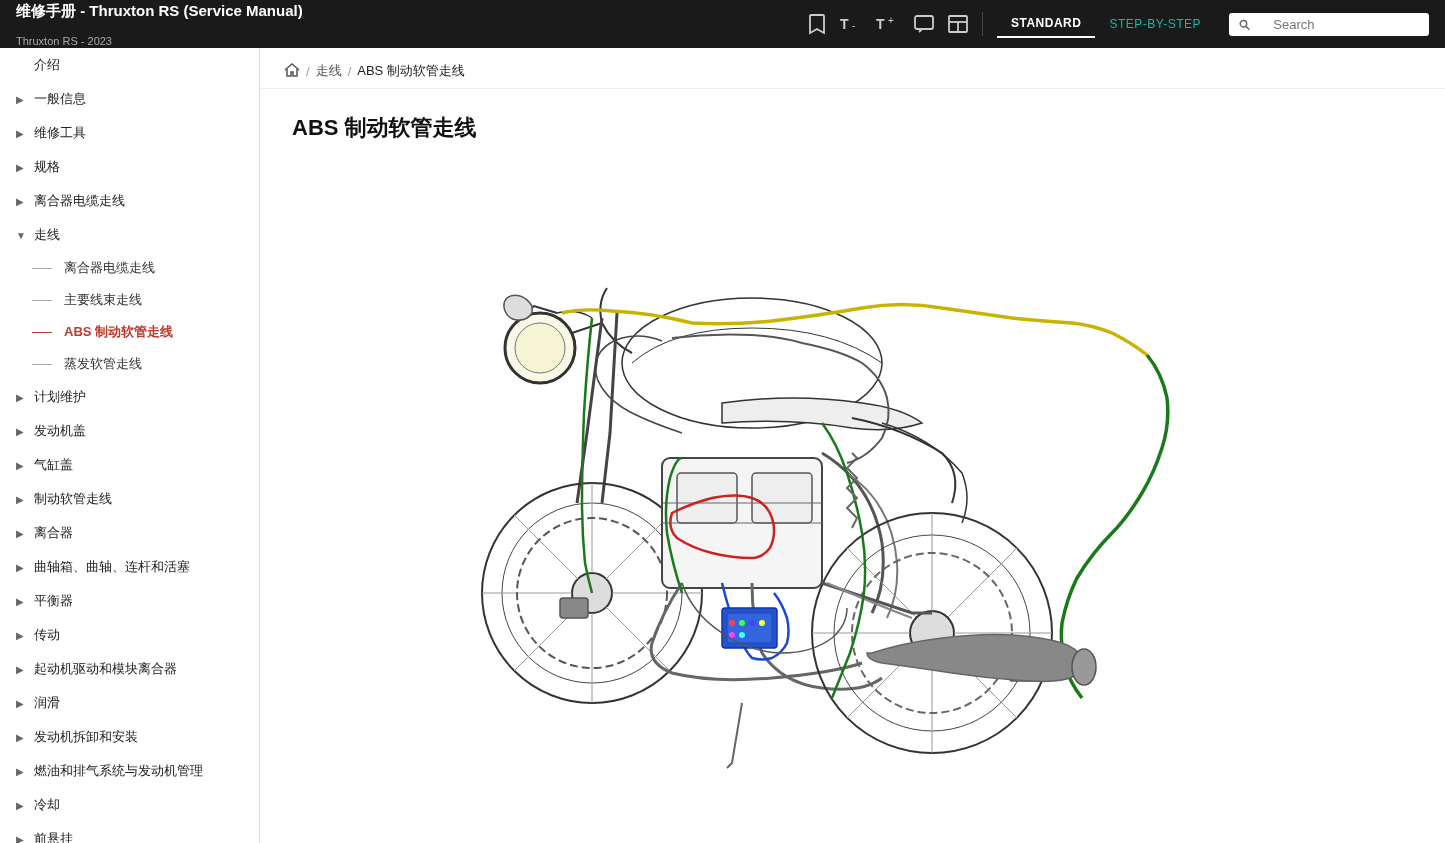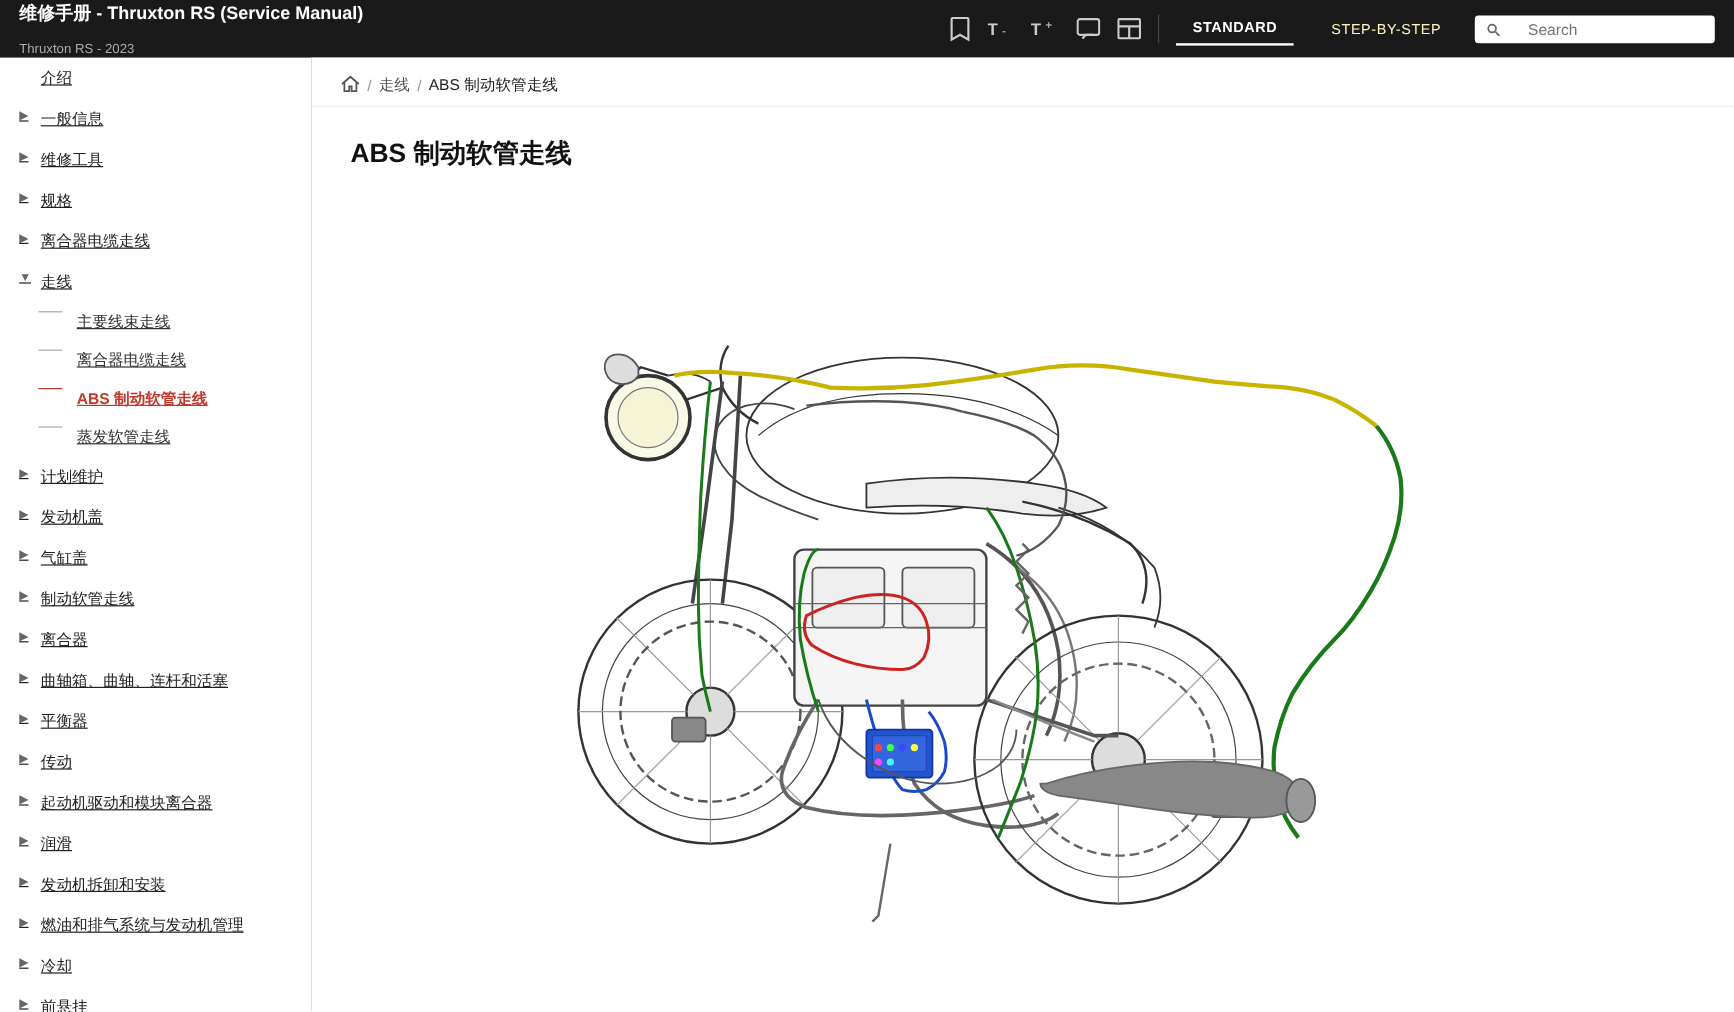--- a/index.html
+++ b/index.html
@@ -41,26 +41,26 @@
       align-items: center;
     }
     .header-divider {
       width: 1px;
       height: 24px;
       background: #444;
     }
     .header-mode {
       display: flex;
       align-items: center;
-      gap: 17px;
+      gap: 0;
     }
     .mode-btn {
       background: transparent;
       border: none;
-      color: #fef9c3;
+      color: #14b8a6;
       font-size: 12px;
       padding: 6px 14px;
       cursor: pointer;
       text-transform: uppercase;
       letter-spacing: 0.5px;
     }
     .mode-btn.active {
       color: #fff;
       font-weight: bold;
       border-bottom: 2px solid #fff;
@@ -96,27 +96,26 @@
     
     .sidebar {
       width: 260px;
       background: #fff;
       border-right: 1px solid #ddd;
       overflow-y: auto;
       flex-shrink: 0;
     }
     .sidebar-item {
       display: flex;
-      align-items: flex-start;
+      align-items: center;
       padding: 8px 16px;
       cursor: pointer;
       font-size: 13px;
       color: #222;
       gap: 6px;
-      text-decoration: underline;
     }
     .sidebar-item .arrow {
       font-size: 10px;
       color: #666;
       width: 12px;
       display: inline-block;
     }
     .sidebar-item.active {
       color: #c0392b;
       font-weight: bold;
@@ -271,24 +270,24 @@
       <span>离合器电缆走线</span>
     </div>
 
     <div class="sidebar-item">
       <span class="arrow">▼</span>
       <span>走线</span>
     </div>
 
     <div class="sidebar-sub">
       <div class="sidebar-item">
-        <span>主要线束走线</span>
+        <span>离合器电缆走线</span>
       </div>
       <div class="sidebar-item">
-        <span>离合器电缆走线</span>
+        <span>主要线束走线</span>
       </div>
       <div class="sidebar-item active">
         <span>ABS 制动软管走线</span>
       </div>
       <div class="sidebar-item">
         <span>蒸发软管走线</span>
       </div>
     </div>
 
     <div class="sidebar-item">

